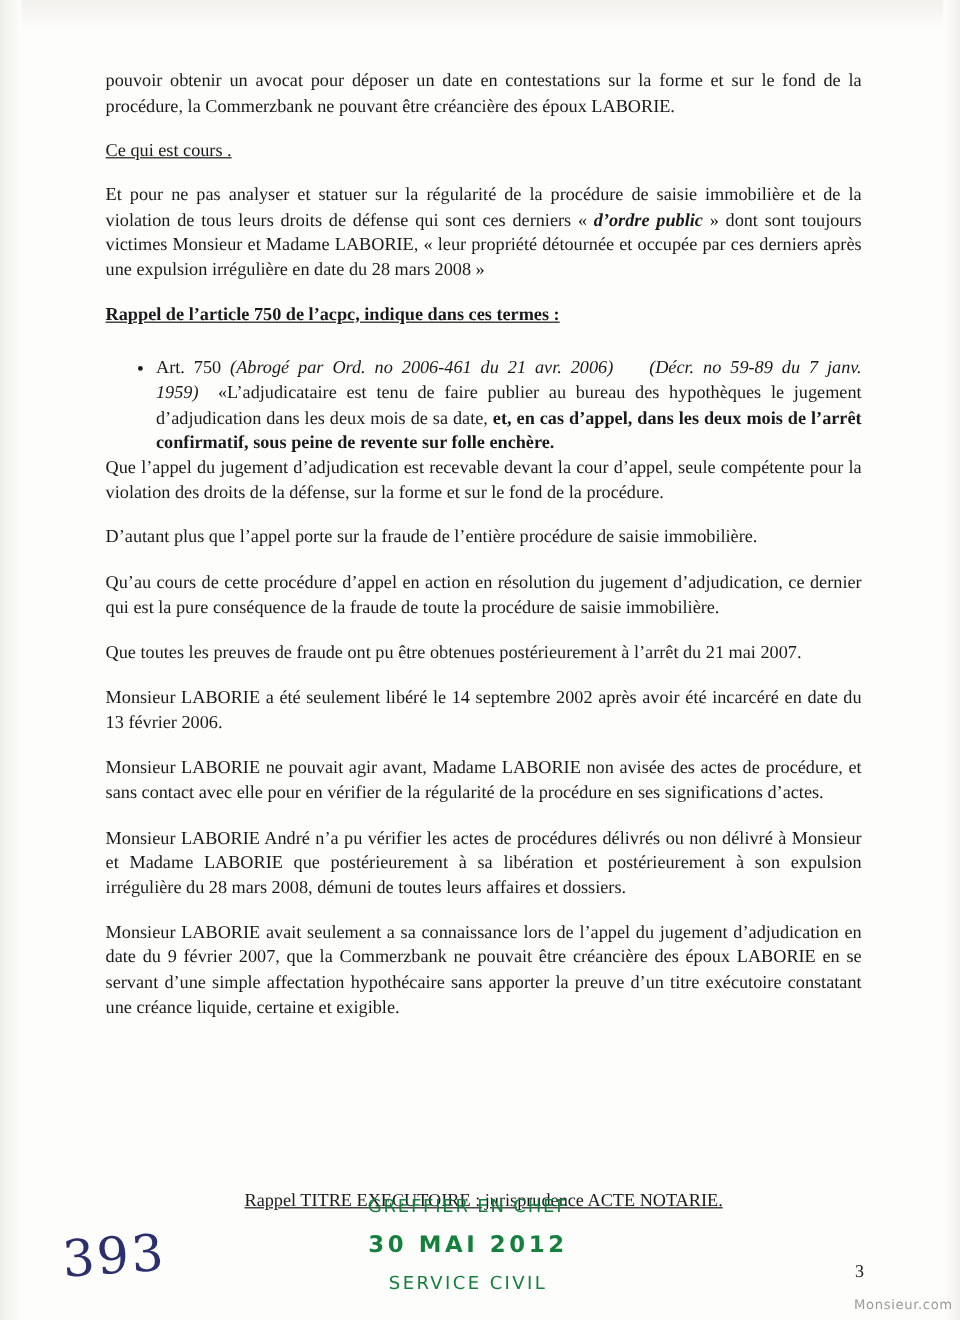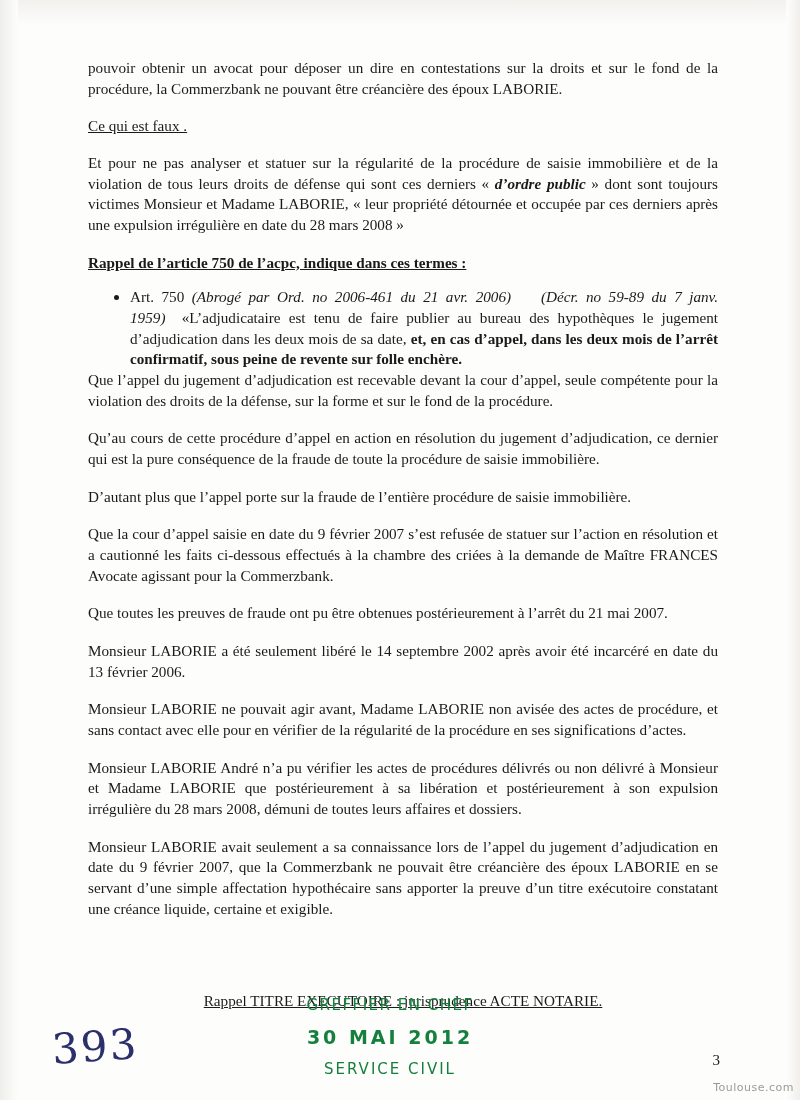--- a/index.html
+++ b/index.html
@@ -49,21 +49,21 @@
     margin: 0 0 17px 0;
     font-size: 15.2px;
     line-height: 1.36;
     text-align: justify;
     text-indent: 0;
   }
   .b { font-weight: bold; }
   .i { font-style: italic; }
   .bi { font-weight: bold; font-style: italic; }
   .heading-underline {
-    margin: 0 0 14px 0;
+    margin: 0 0 24px 0;
     font-size: 15.2px;
     font-weight: bold;
     text-decoration: underline;
     line-height: 1.36;
   }
   .small-head {
     margin: 0 0 16px 0;
     font-size: 15.2px;
     text-decoration: underline;
     line-height: 1.36;
@@ -143,51 +143,50 @@
 </head>
 <body>
 
 <div class="page">
   <div class="scan-edge-top"></div>
   <div class="scan-edge-left"></div>
   <div class="scan-edge-right"></div>
 
   <div class="doc-body">
 
-    <p class="para">pouvoir obtenir un avocat pour déposer un dire en contestations sur la droits et sur le fond de la procédure, la Commerzbank ne pouvant être créancière des époux LABORIE.</p>
+    <p class="para">pouvoir obtenir un avocat pour déposer un date en contestations sur la forme et sur le fond de la procédure, la Commerzbank ne pouvant être créancière des époux LABORIE.</p>
 
 
-    <p class="small-head">Ce qui est faux .</p>
+    <p class="small-head">Ce qui est cours .</p>
 
     <p class="para"><span>Et pour ne pas analyser et statuer sur la régularité de la procédure de saisie immobilière et de la violation de tous leurs droits de défense qui sont ces derniers « </span><span class="bi">d’ordre public</span><span> » dont sont toujours victimes Monsieur et Madame LABORIE, « leur propriété détournée et occupée par ces derniers après une expulsion irrégulière en date du 28 mars 2008 »</span></p>
 
     <p class="heading-underline">Rappel de l’article 750 de l’acpc, indique dans ces termes :</p>
 
     <ul class="bullet-list">
       <li><span>Art. 750 </span><span class="i">(Abrogé par  Ord. no 2006-461 du 21 avr. 2006)</span><span>&nbsp;&nbsp;&nbsp;&nbsp;</span><span class="i">(Décr.  no 59-89 du 7 janv. 1959)</span><span>&nbsp;&nbsp;</span><span>«L’adjudicataire est tenu de faire publier au bureau des hypothèques le jugement d’adjudication dans les deux mois de sa date, </span><span class="b">et, en cas d’appel, dans les deux mois de l’arrêt confirmatif, sous peine de revente sur folle enchère.</span></li>
     </ul>
 
     <p class="para">Que l’appel du jugement d’adjudication est recevable devant la cour d’appel, seule compétente pour la violation des droits de la défense, sur la forme et sur le fond de la procédure.</p>
+    <p class="para">D’autant plus que l’appel porte sur la fraude de l’entière procédure de saisie immobilière.</p>
     <p class="para">Qu’au cours de cette procédure d’appel en action en résolution du jugement d’adjudication, ce dernier qui est la pure conséquence de la fraude de toute la procédure de saisie immobilière.</p>
-    <p class="para">D’autant plus que l’appel porte sur la fraude de l’entière procédure de saisie immobilière.</p>
-    <p class="para">Que la cour d’appel saisie en date du 9 février 2007 s’est refusée de statuer sur  l’action en résolution et a cautionné les faits ci-dessous effectués à la chambre des criées à la demande de Maître FRANCES Avocate agissant pour la Commerzbank.</p>
     <p class="para">Que toutes les preuves de fraude ont pu être obtenues postérieurement à l’arrêt du 21 mai 2007.</p>
     <p class="para">Monsieur LABORIE a été seulement libéré le 14 septembre 2002 après avoir été incarcéré en date du  13 février 2006.</p>
     <p class="para">Monsieur LABORIE ne pouvait agir avant, Madame LABORIE non avisée des actes de procédure, et sans contact avec elle pour en vérifier de la régularité de la procédure en ses significations d’actes.</p>
     <p class="para">Monsieur LABORIE André n’a pu vérifier les actes de procédures délivrés ou non délivré à Monsieur et Madame LABORIE que postérieurement à sa libération et postérieurement à son expulsion irrégulière du 28 mars 2008, démuni de toutes leurs affaires et dossiers.</p>
     <p class="para">Monsieur LABORIE  avait seulement a sa connaissance lors de l’appel du jugement d’adjudication en date du 9 février 2007, que la Commerzbank ne pouvait être créancière des époux LABORIE en se servant d’une simple affectation hypothécaire sans apporter la preuve d’un titre exécutoire constatant une créance liquide, certaine et exigible.</p>
 
   </div>
 
   <div class="centered-head">Rappel TITRE EXECUTOIRE : jurisprudence ACTE NOTARIE.</div>
 
   <div class="stamp">
     <div class="line1">GREFFIER EN CHEF</div>
     <div class="line2">30 MAI 2012</div>
     <div class="line3">SERVICE CIVIL</div>
   </div>
 
   <div class="handwritten">393</div>
 
   <div class="page-number">3</div>
 
-  <div class="watermark">Toulouse.com</div>
+  <div class="watermark">Monsieur.com</div>
 </div>
 
 </body></html>

